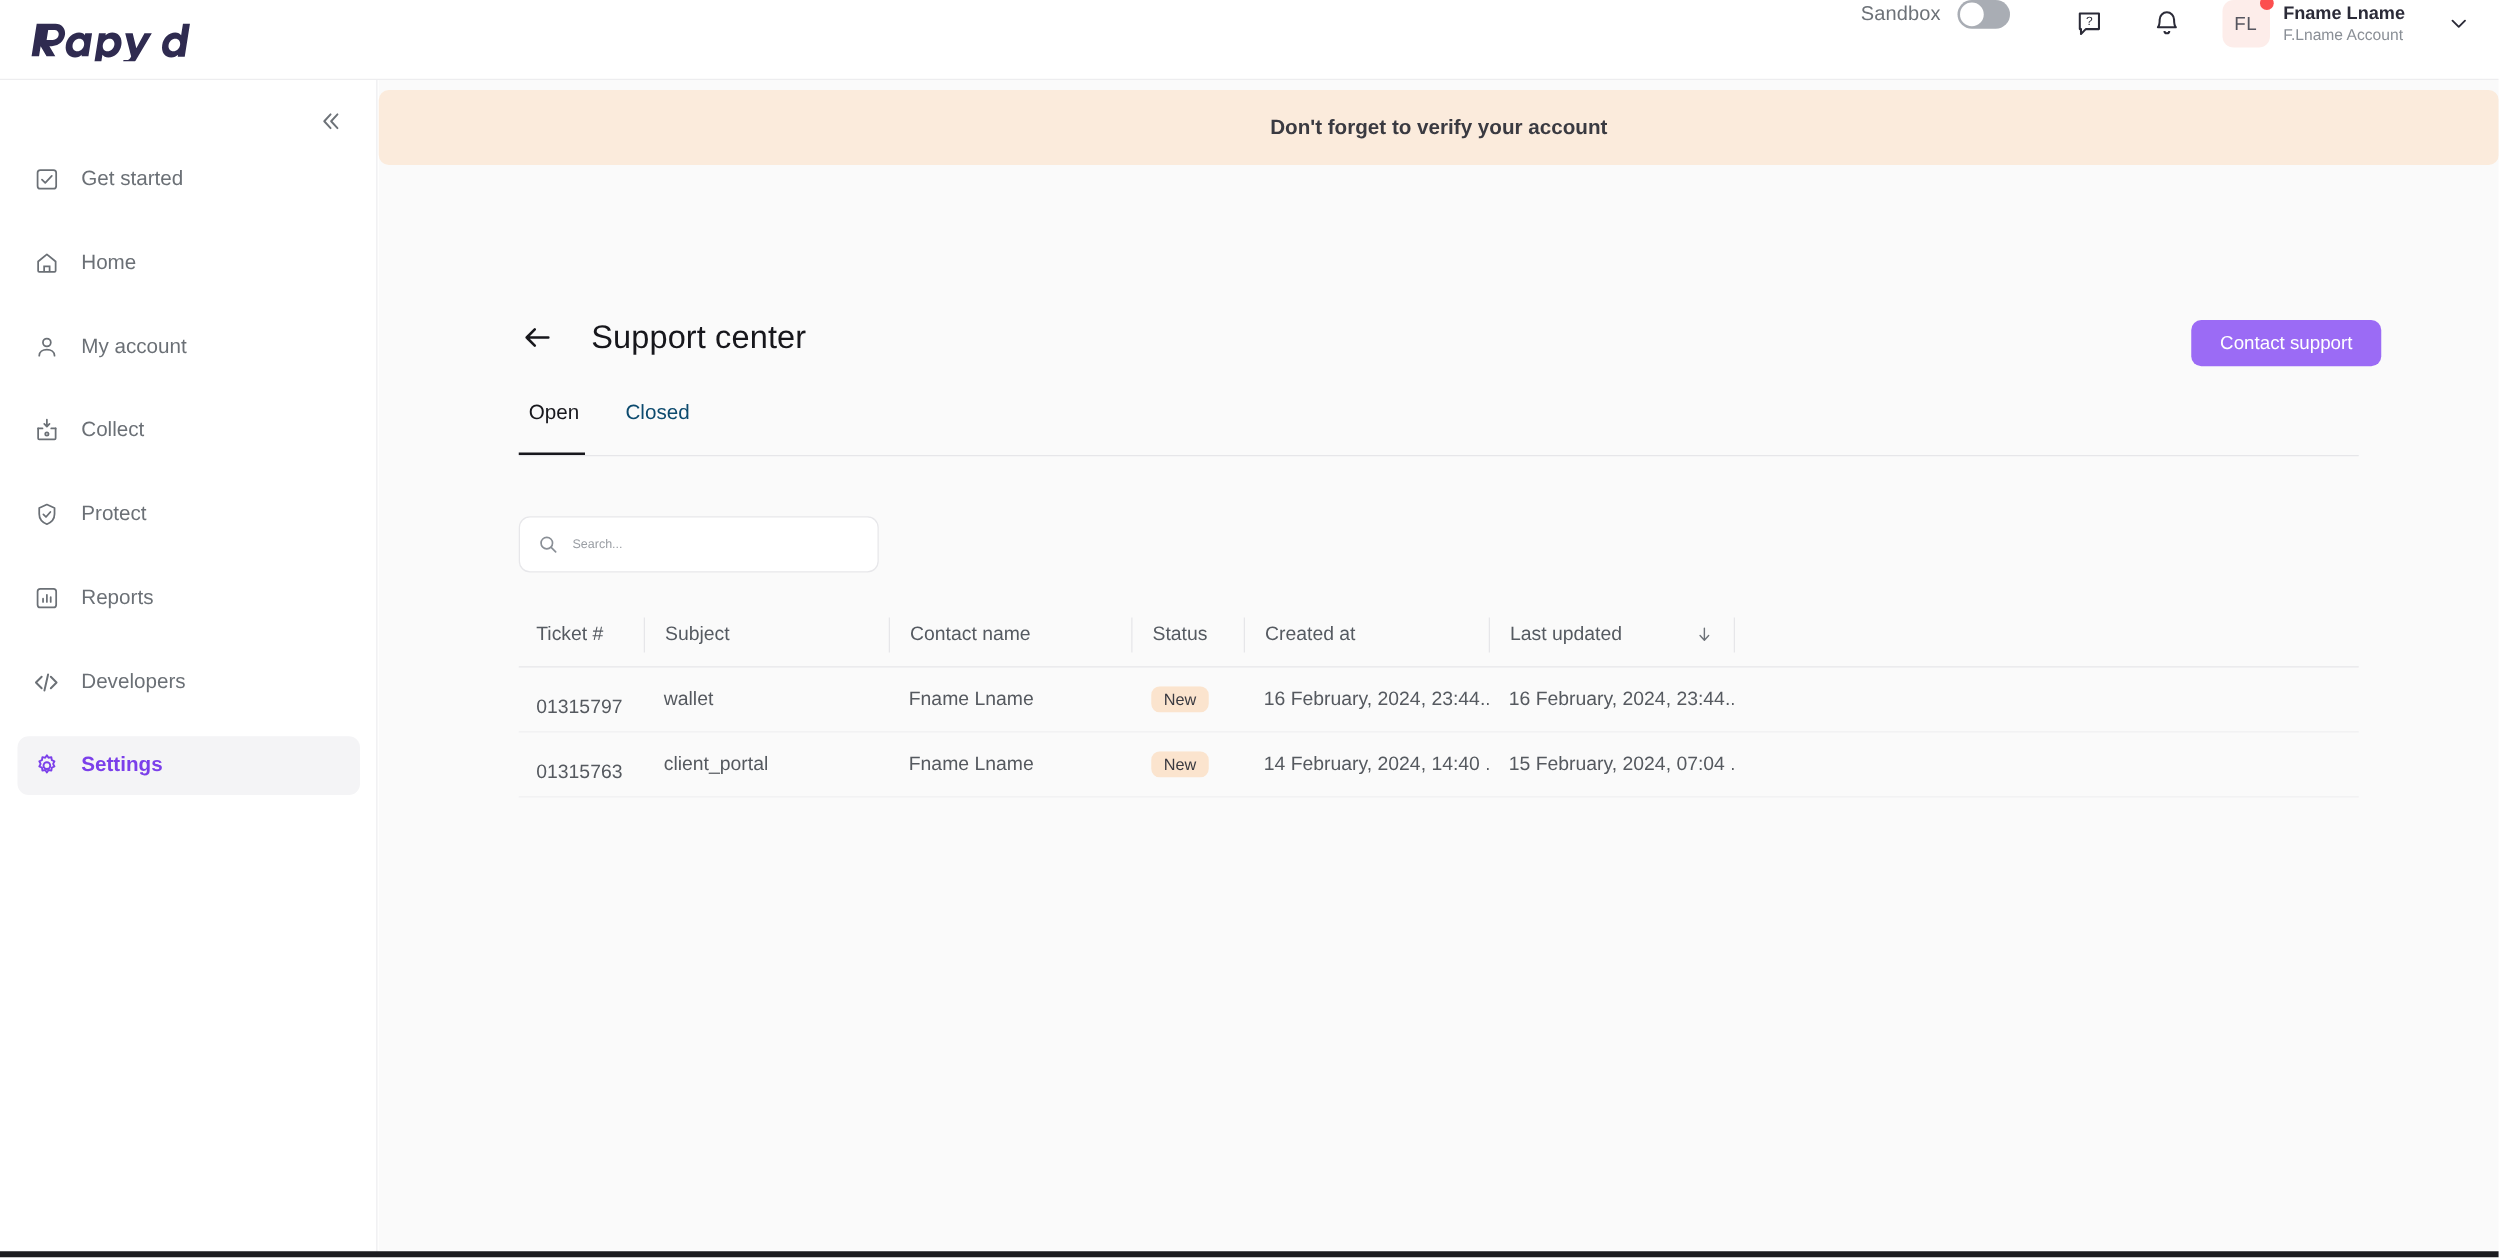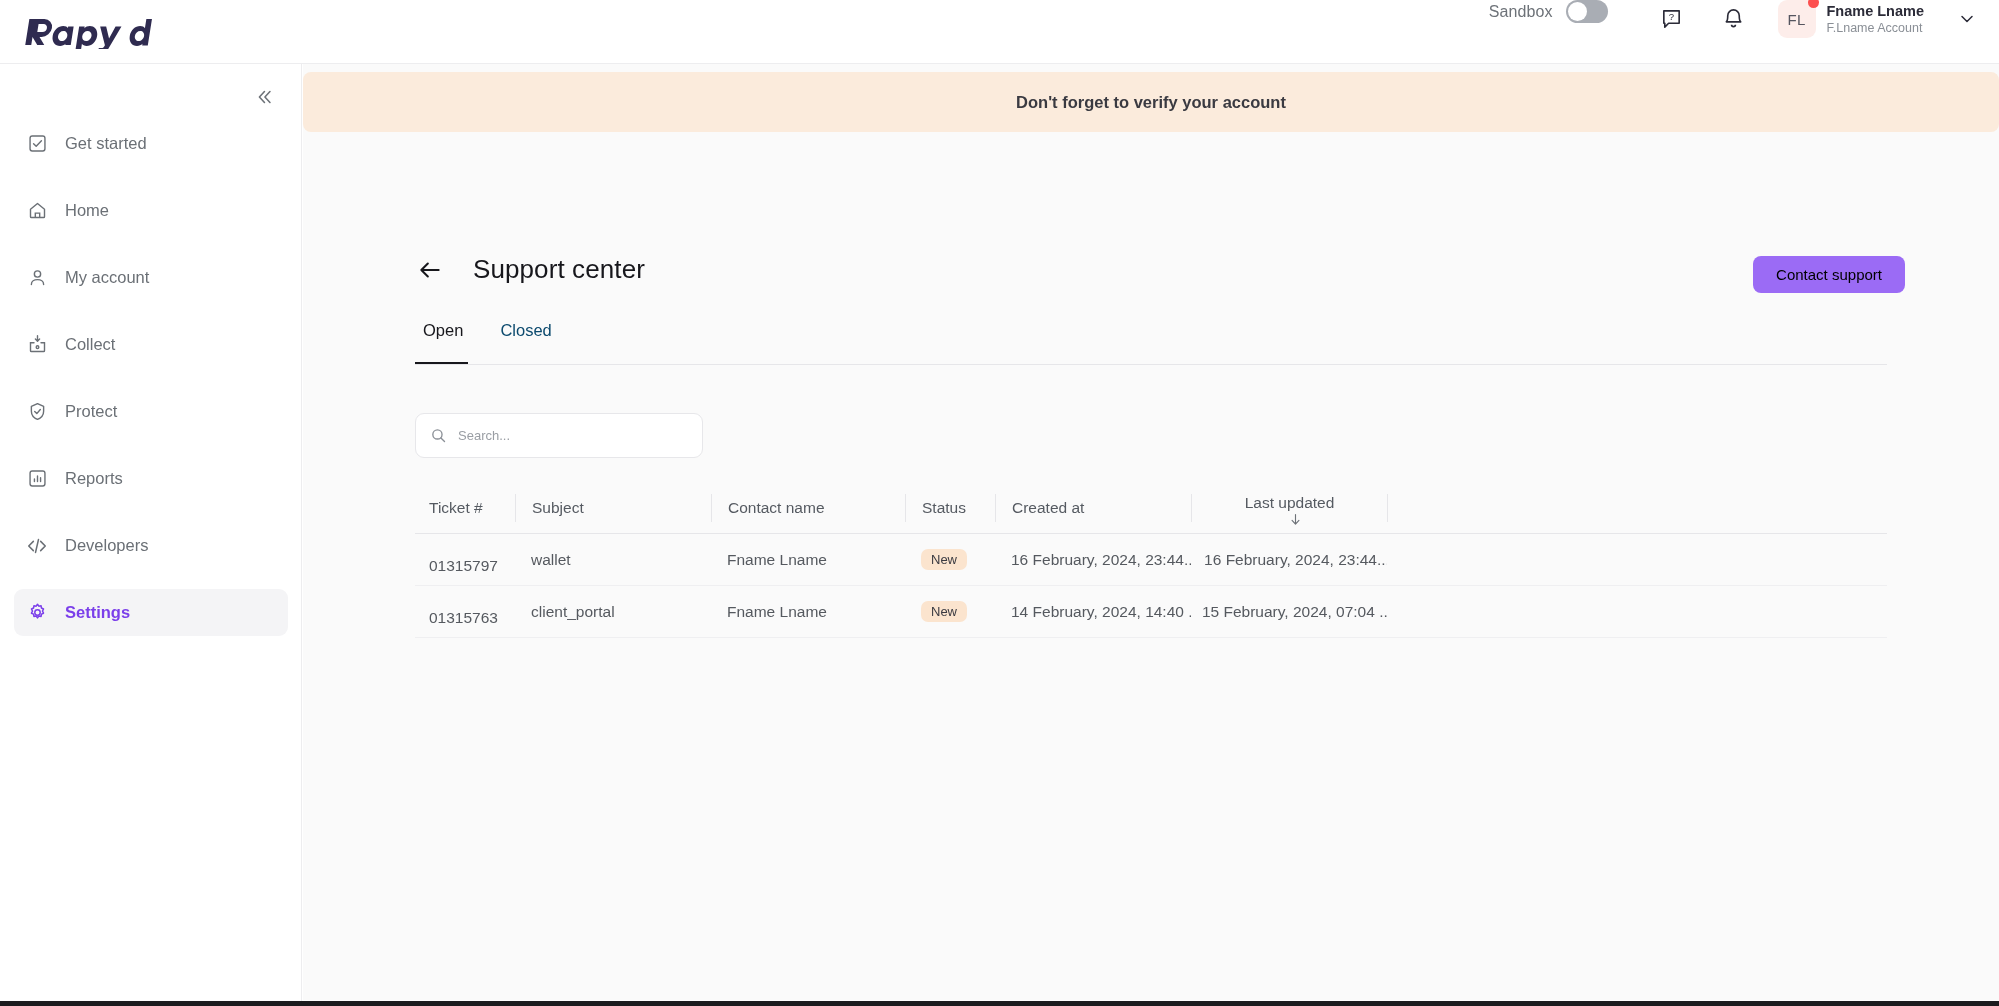--- a/index.html
+++ b/index.html
@@ -88,21 +88,21 @@
   .page { position: absolute; left: 0; top: 68px; width: 1696px; height: 868px; }
   .page-head {
     position: absolute; left: 112px; top: 122px; display: flex; align-items: center; gap: 28px;
   }
   .back-arrow { width: 30px; height: 30px; display:flex; align-items:center; justify-content:center; color:#17171C; }
   .page-title { font-size: 26px; color: #17171C; letter-spacing: .1px; }
 
   .cta {
     position: absolute; right: 94px; top: 124px;
     height: 37px; padding: 0 23px; border: none; border-radius: 8px;
-    background: #9B6BF5; color: #000000; font-size: 15px;
+    background: #9B6BF5; color: #ffffff; font-size: 15px;
     font-family: "Liberation Sans", sans-serif;
     display: flex; align-items: center; justify-content: center; cursor: pointer;
   }
 
   .tabs {
     position: absolute; left: 112px; top: 186px; width: 1472px; height: 47px;
     border-bottom: 1px solid #E6E6E9; display: flex; align-items: flex-start; gap: 0;
   }
   .tab {
     height: 46px; display: flex; align-items: flex-start; padding: 3px 19px 0 8px;
@@ -116,21 +116,21 @@
   }
 
   .search-box {
     position: absolute; left: 112px; top: 281px; width: 288px; height: 45px;
     background: #ffffff; border: 1px solid #E7E7EA; border-radius: 9px;
     display: flex; align-items: center; padding: 0 14px; gap: 11px;
   }
   .search-box .ic { color: #8A8F96; display:flex; }
   .search-input {
     border: none; outline: none; background: transparent; flex: 1;
-    font-size: 13px; color: #3A3A41; font-family: "Liberation Sans", sans-serif;
+    font-size: 10px; color: #3A3A41; font-family: "Liberation Sans", sans-serif;
   }
   .search-input::placeholder { color: #9A9EA4; }
 
   
   .table { position: absolute; left: 112px; top: 350px; width: 1472px; }
   .thead { display: flex; height: 52px; align-items: center; border-bottom: 1px solid #E6E6E9; }
   .th {
     font-size: 15.5px; color: #555A61; height: 28px; display: flex; align-items: center;
     padding-left: 16px; border-left: 1px solid #E6E6E9; position: relative;
   }
@@ -143,21 +143,21 @@
   .td:first-child { padding-left: 14px; margin-top: 12px; }
   .badge {
     background: #FBE4CE; color: #3A3A41; font-size: 13px;
     border-radius: 7px; padding: 4px 10px; line-height: 1;
   }
   .c-ticket  { width: 100px; }
   .c-subject { width: 196px; }
   .c-contact { width: 194px; }
   .c-status  { width: 90px; }
   .c-created { width: 196px; }
-  .c-updated { width: 196px; flex-direction: column; }
+  .c-updated { width: 196px; }
   .c-tail    { flex: 1; }
   .thead .c-tail { border-left: 1px solid #E6E6E9; height: 28px; }
 
   .bottom-edge {
     position: absolute; left: 0; bottom: 0; width: 1999px; height: 5px; background: #1C1C1F;
   }
 </style>
 </head>
 <body>
 

